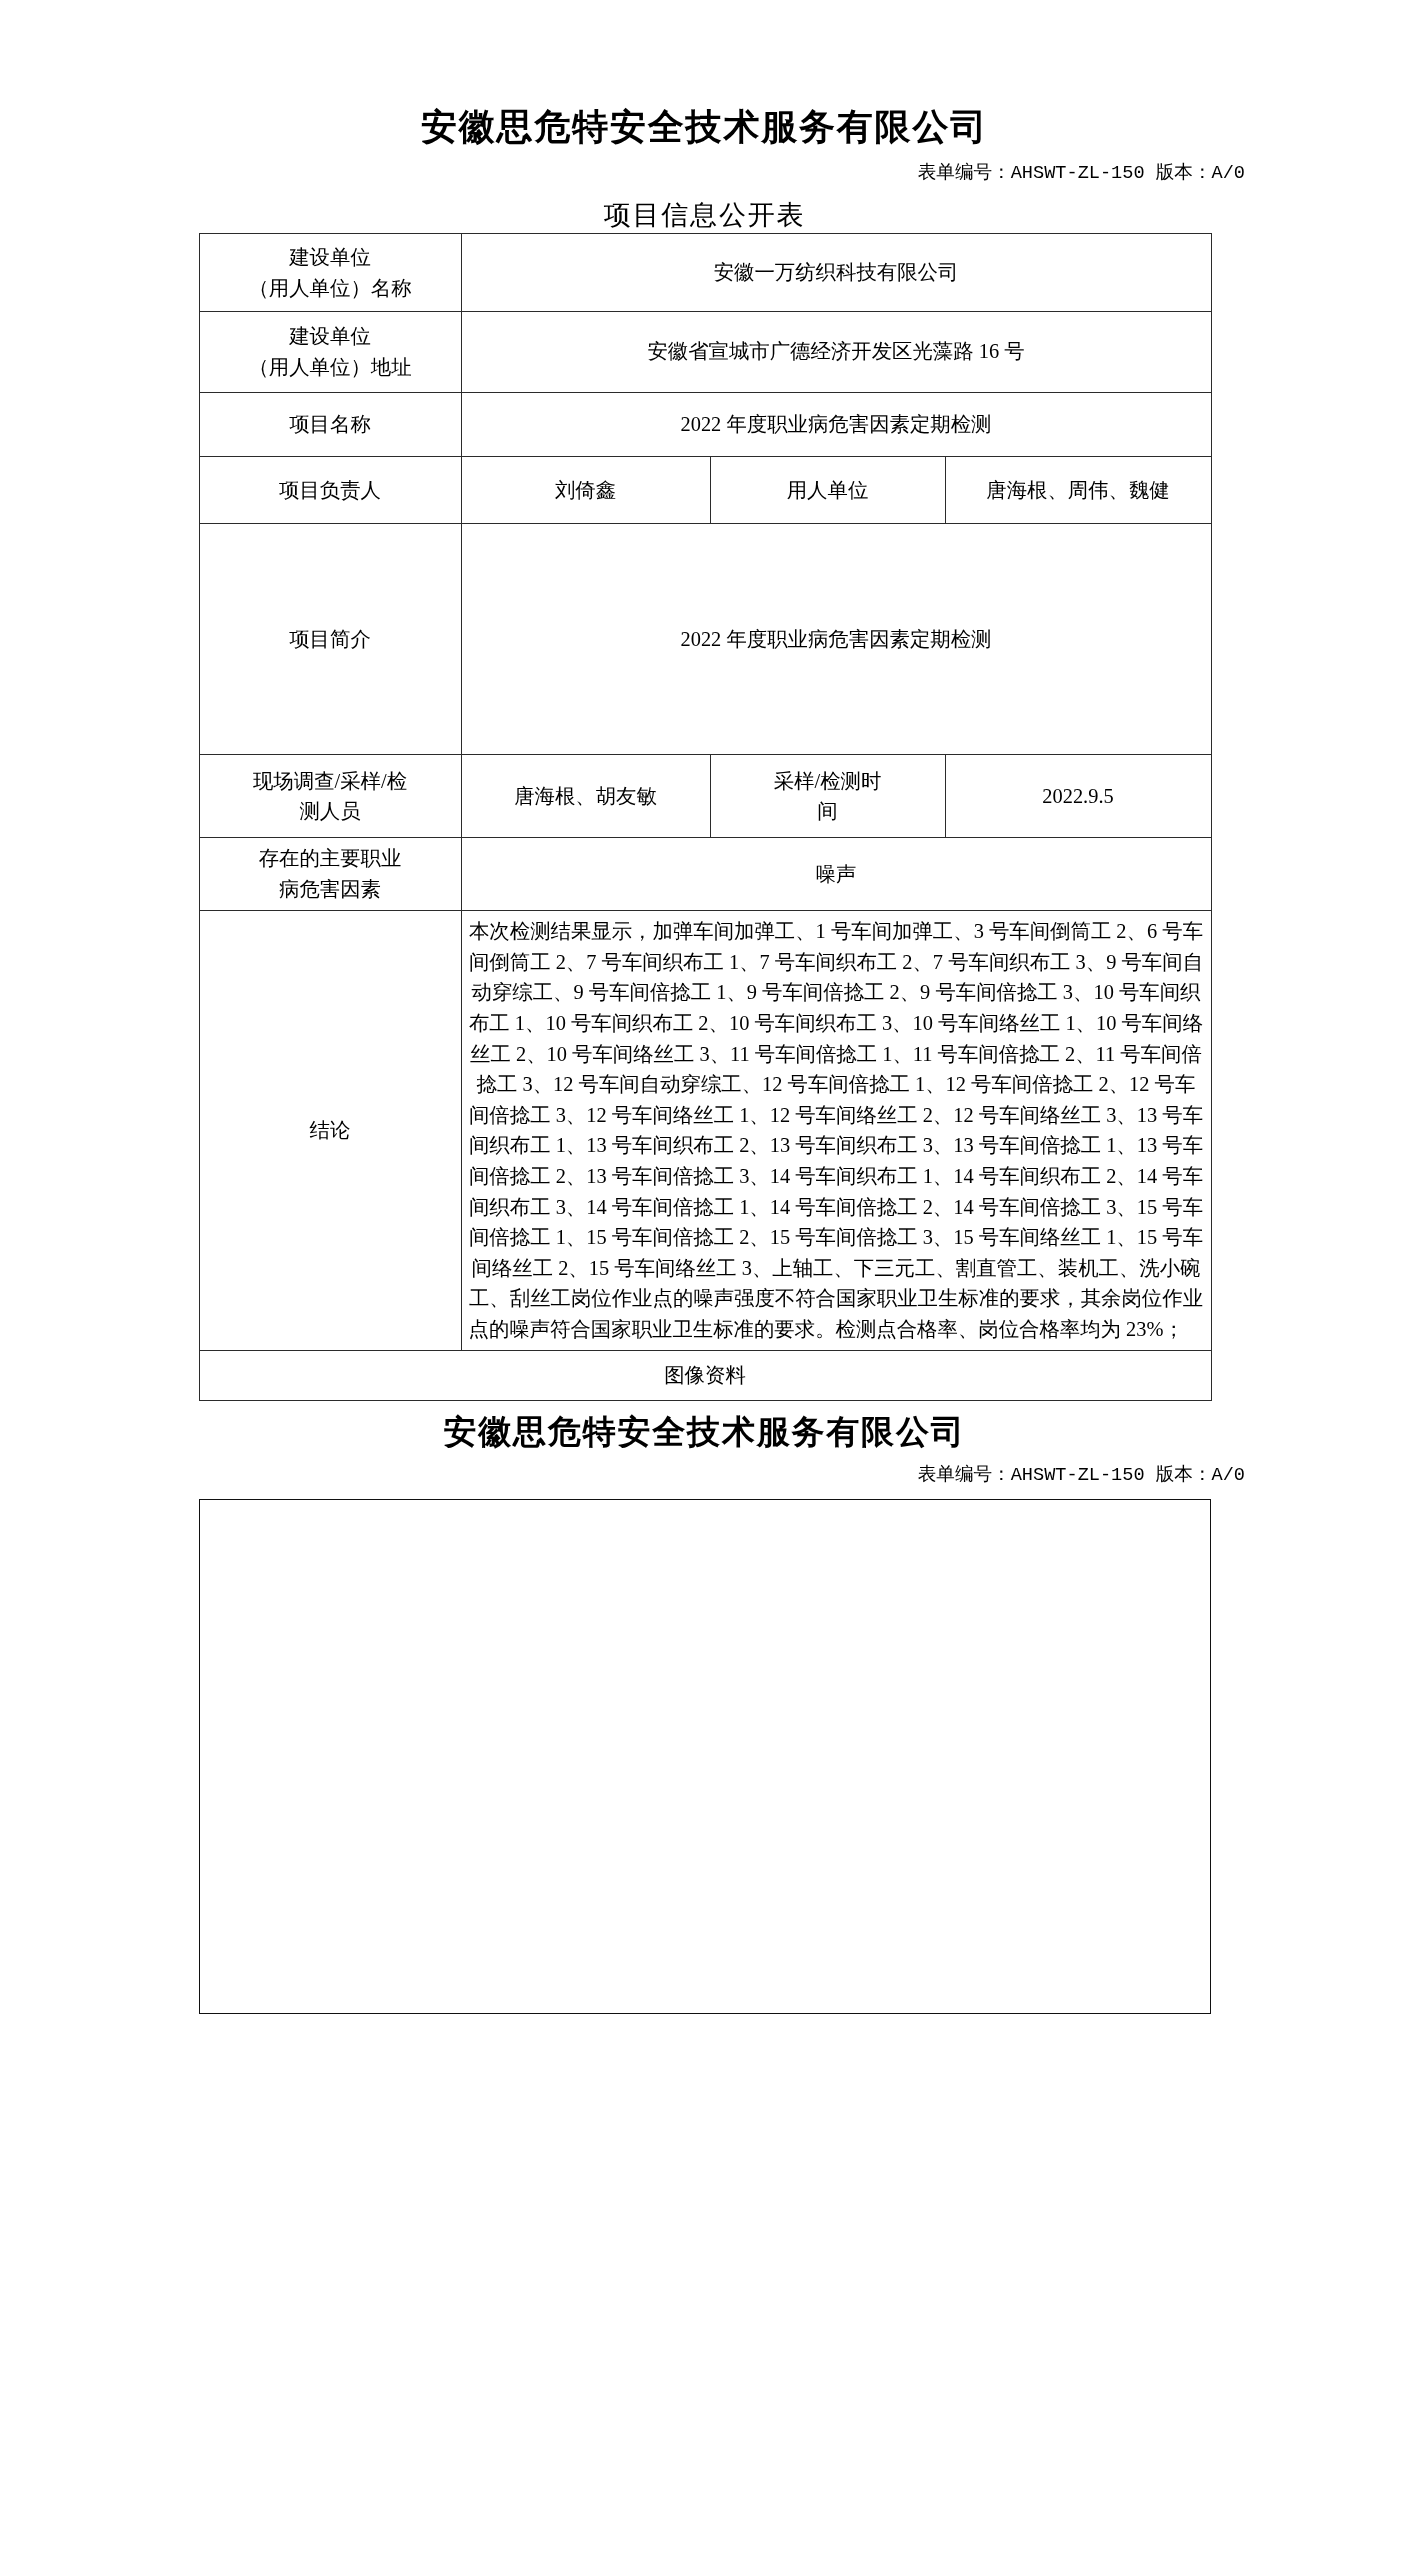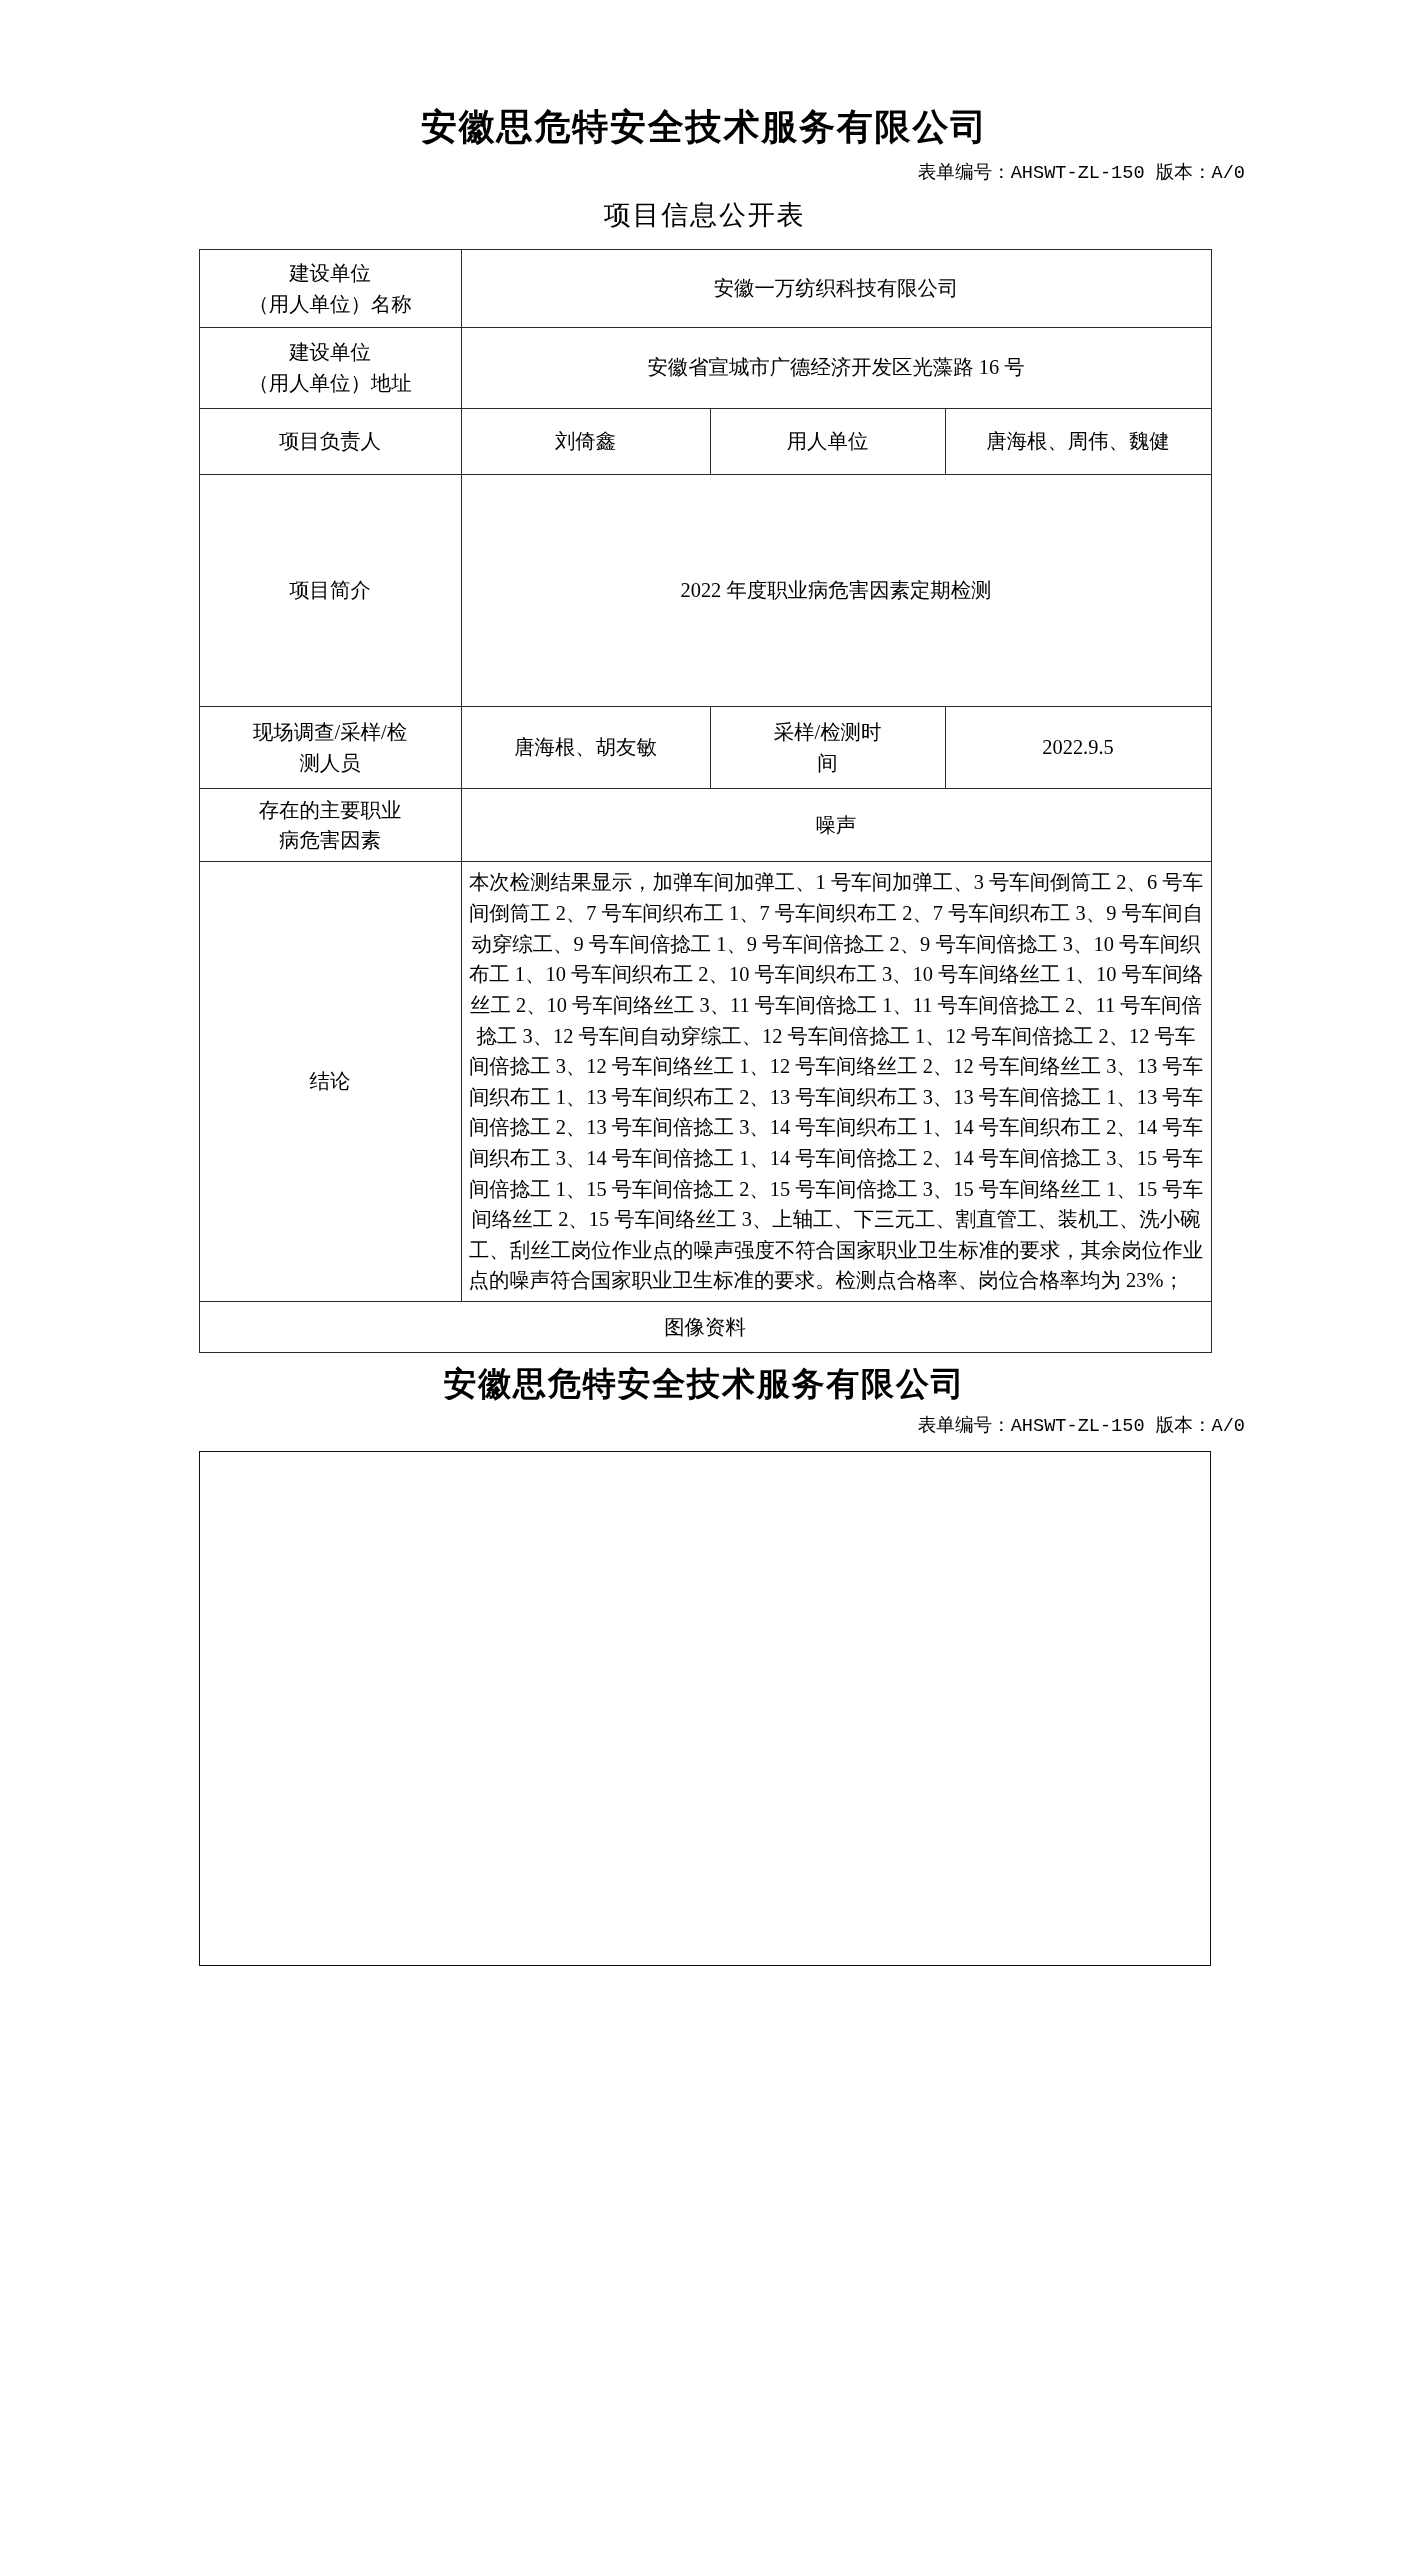--- a/index.html
+++ b/index.html
@@ -45,21 +45,21 @@
   .sheet-title {
     text-align: center;
     font-size: 27px;
     font-weight: normal;
     margin: 12.4px 0 0 0;
     letter-spacing: 1.8px;
   }
 
   
   .tbl-wrap {
-    margin: 16px auto 0 auto;
+    margin: 0 auto 0 auto;
     width: 1012px;
   }
   table.info {
     width: 1012px;
     border-collapse: collapse;
     table-layout: fixed;
   }
   table.info td {
     border: 0.9px solid #2b2b2b;
     padding: 5.3px 7px;
@@ -156,20 +156,24 @@
         </tr>
 
         <tr>
           <td class="tall-2 two-line">
             <div>建设单位</div>
             <div>（用人单位）地址</div>
           </td>
           <td class="tall-2" colspan="3">安徽省宣城市广德经济开发区光藻路 16 号</td>
         </tr>
 
+        <tr>
+          <td class="row-name">项目名称</td>
+          <td class="row-name" colspan="3">2022 年度职业病危害因素定期检测</td>
+        </tr>
 
 
         <tr>
           <td class="row-leader">项目负责人</td>
           <td class="row-leader">刘倚鑫</td>
           <td class="row-leader">用人单位</td>
           <td class="row-leader">唐海根、周伟、魏健</td>
         </tr>
 
         <tr>

